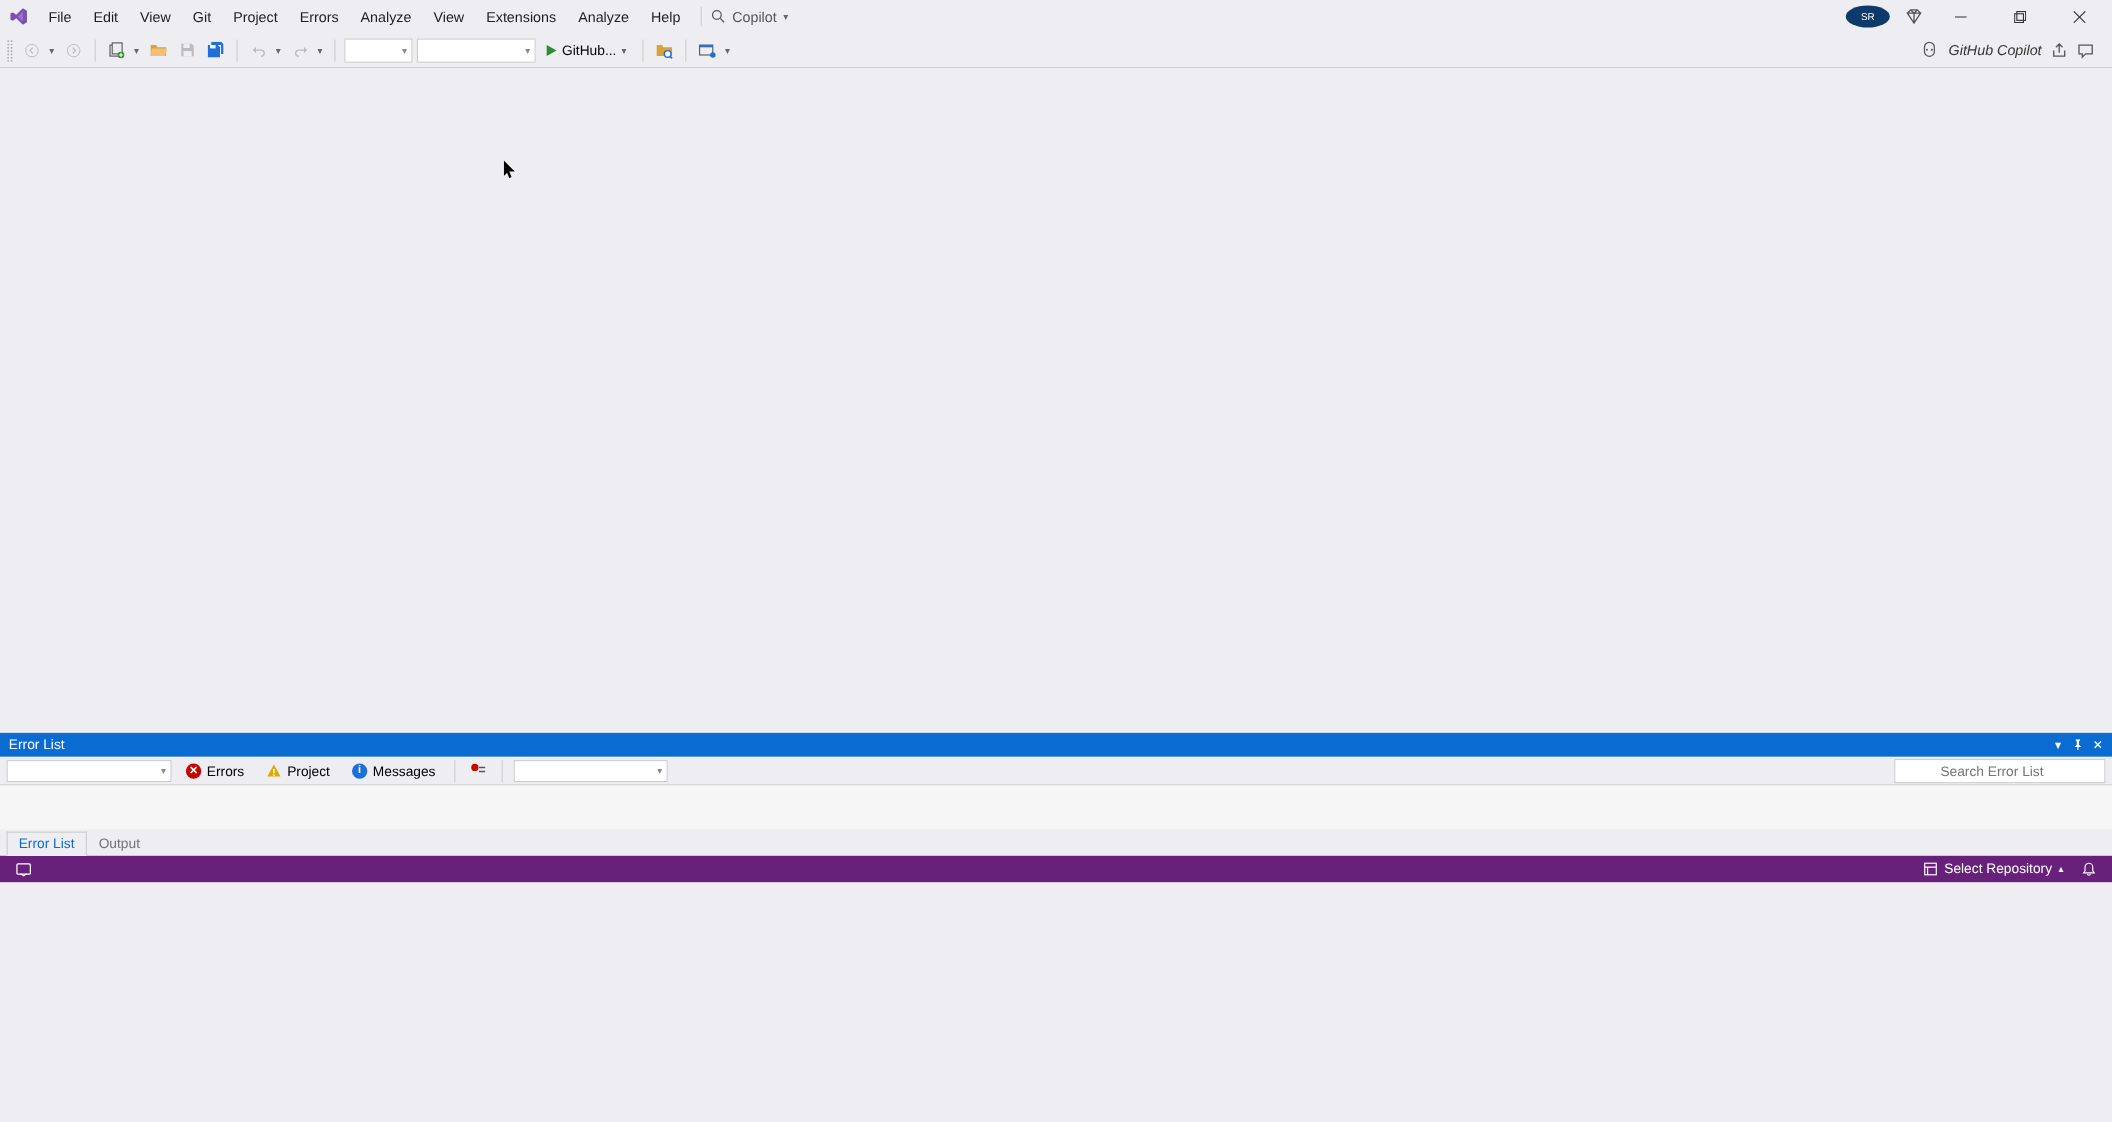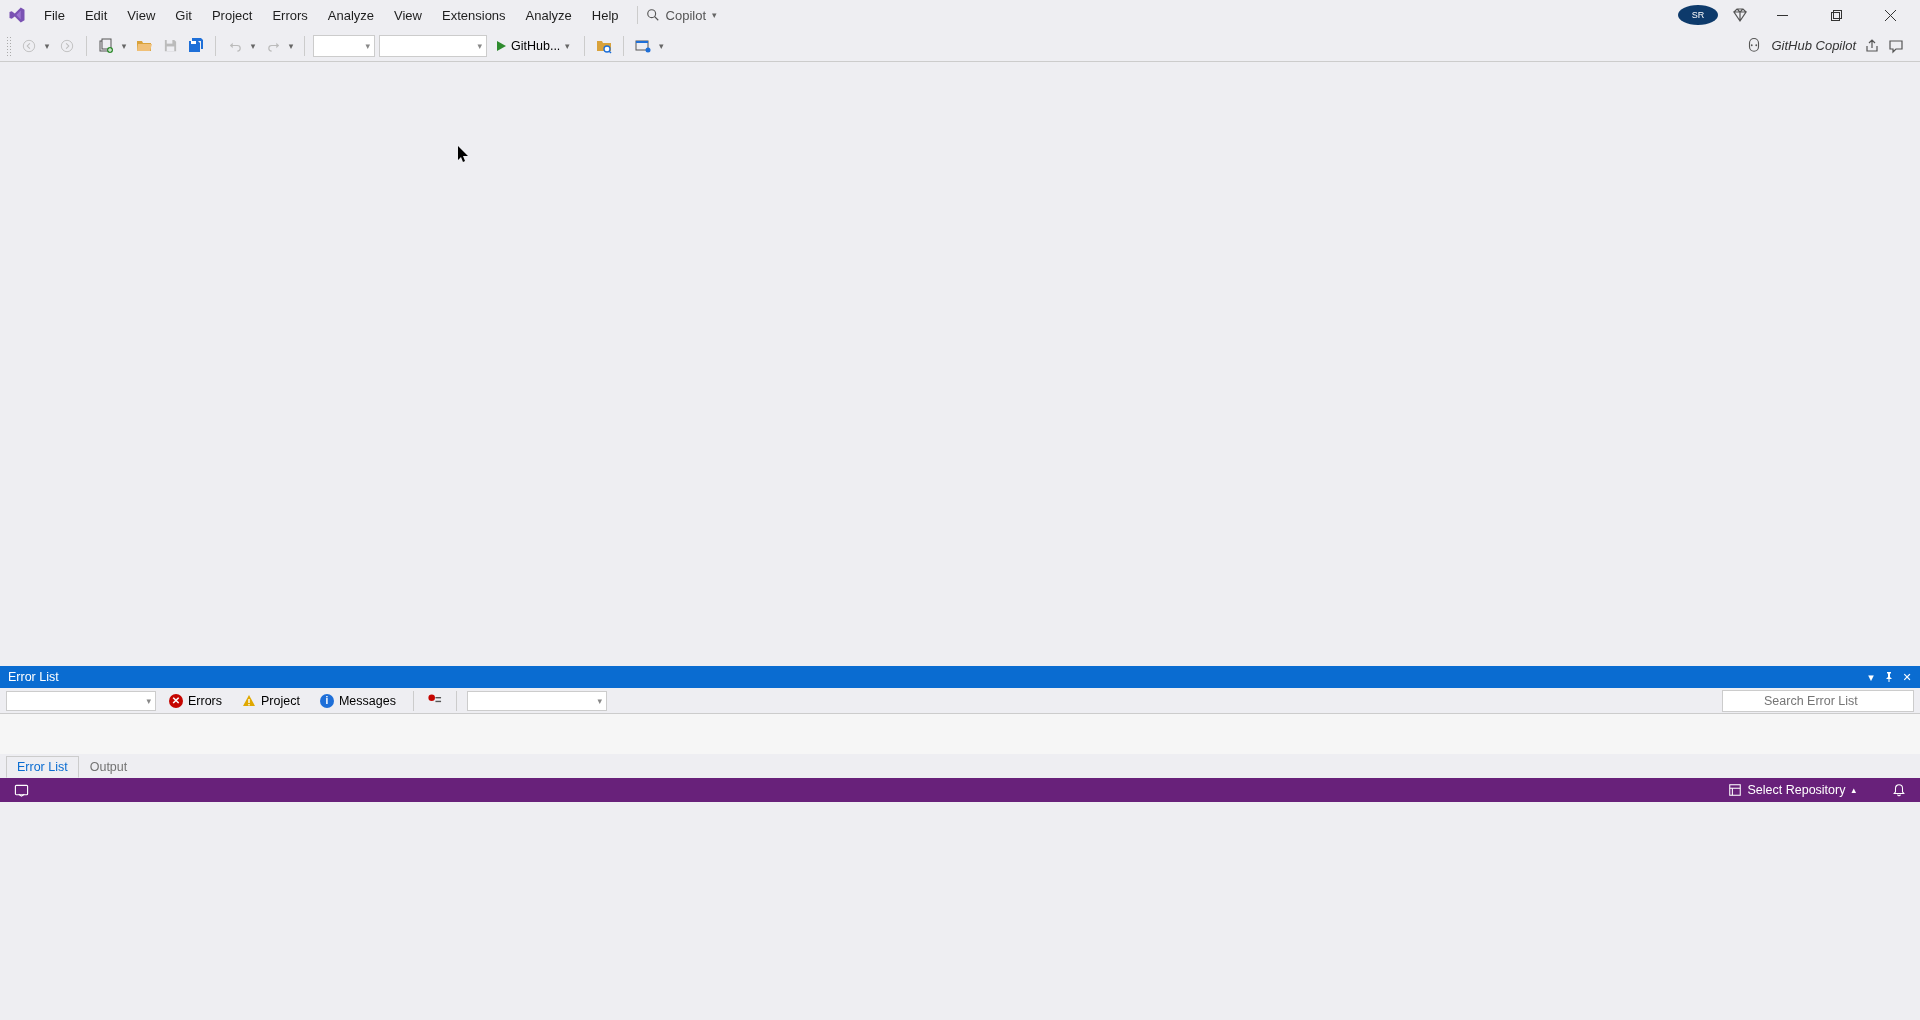--- a/index.html
+++ b/index.html
@@ -57,21 +57,21 @@
   
   .error-body { height: 40px; background: #f6f6f6; }
   
   .bottom-tabs { height: 24px; background: #eeeef2; display: flex; align-items: flex-end; padding-left: 6px; }
   .bottom-tab { padding: 3px 10px; font-size: 12.5px; border: 1px solid transparent; }
   .bottom-tab.active { border: 1px solid #ccc; border-bottom-color: #eeeef2; background: #eeeef2; color: #0a6cd1; }
   .bottom-tab.inactive { color: #737373; }
   
   
   .statusbar { height: 24px; background: #68217a; color: #fff; display: flex; align-items: center; padding: 0 8px; font-size: 12.5px; }
-  .statusbar .sb-right { margin-left: auto; display: flex; align-items: flex-start; gap: 24px; }
+  .statusbar .sb-right { margin-left: auto; display: flex; align-items: flex-start; gap: 4px; }
   .sb-btn { display: flex; align-items: center; gap: 6px; padding: 0 6px; height: 24px; }
   
   svg { display: block; }
 </style>
 </head>
 <body>
 
 <div class="menubar">
   <div class="vs-logo">
     <svg width="18" height="18" viewBox="0 0 24 24">

